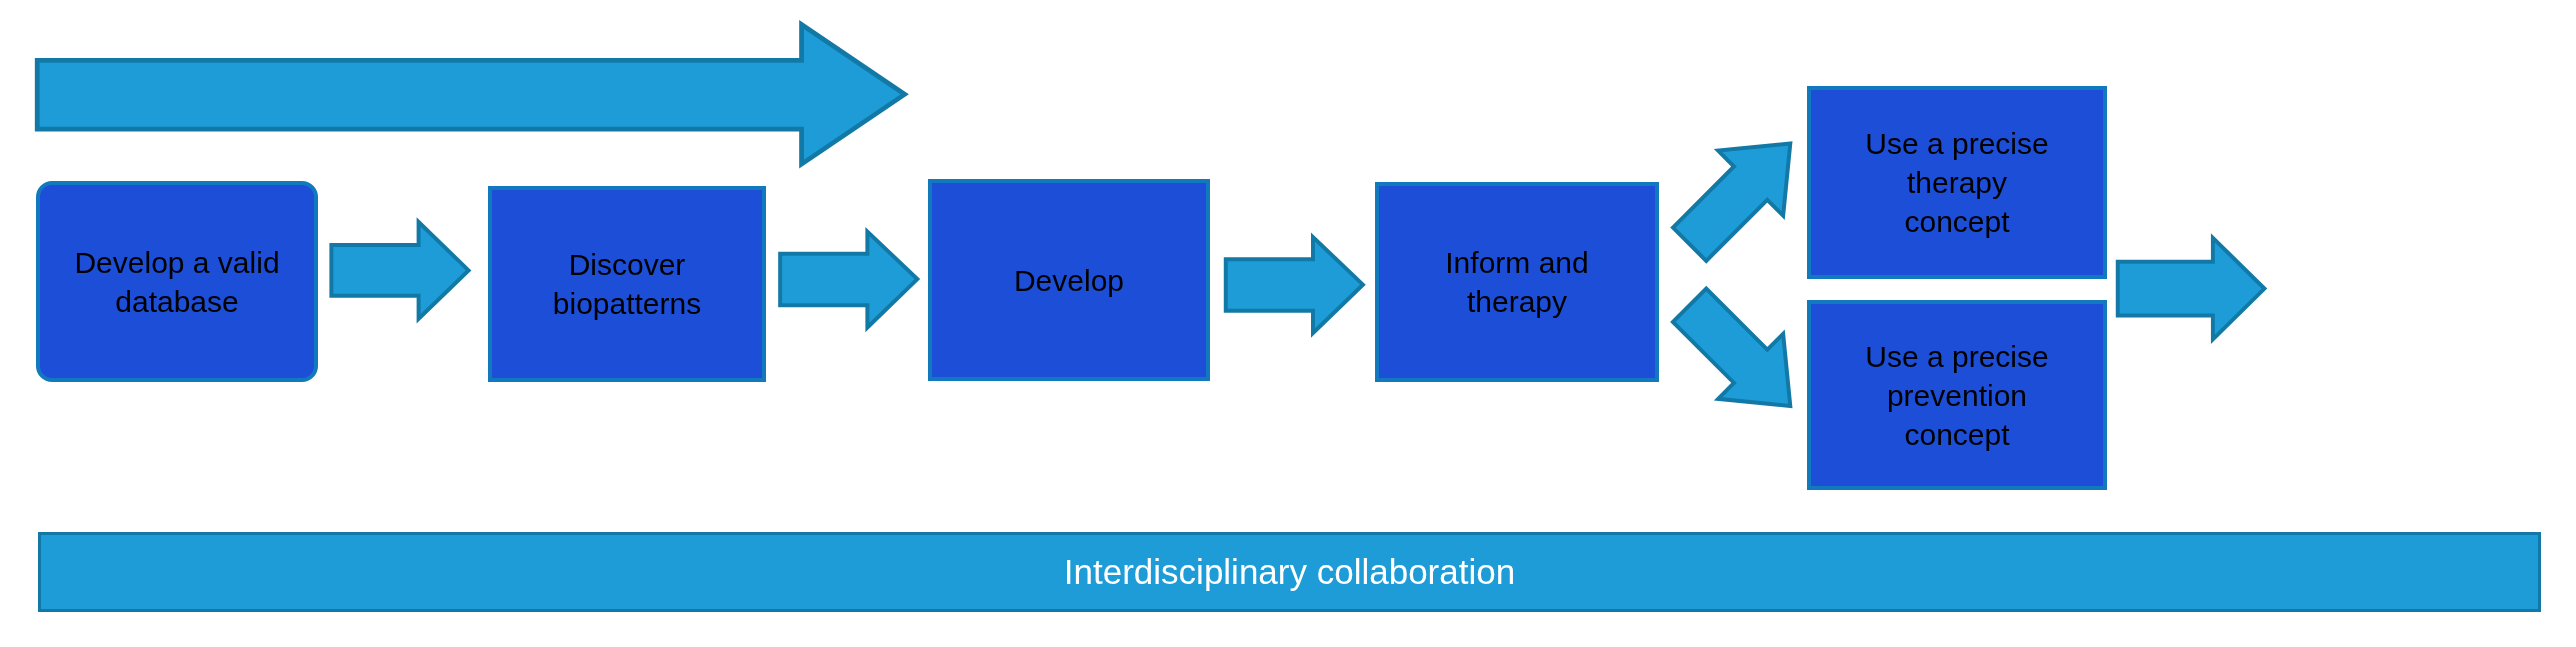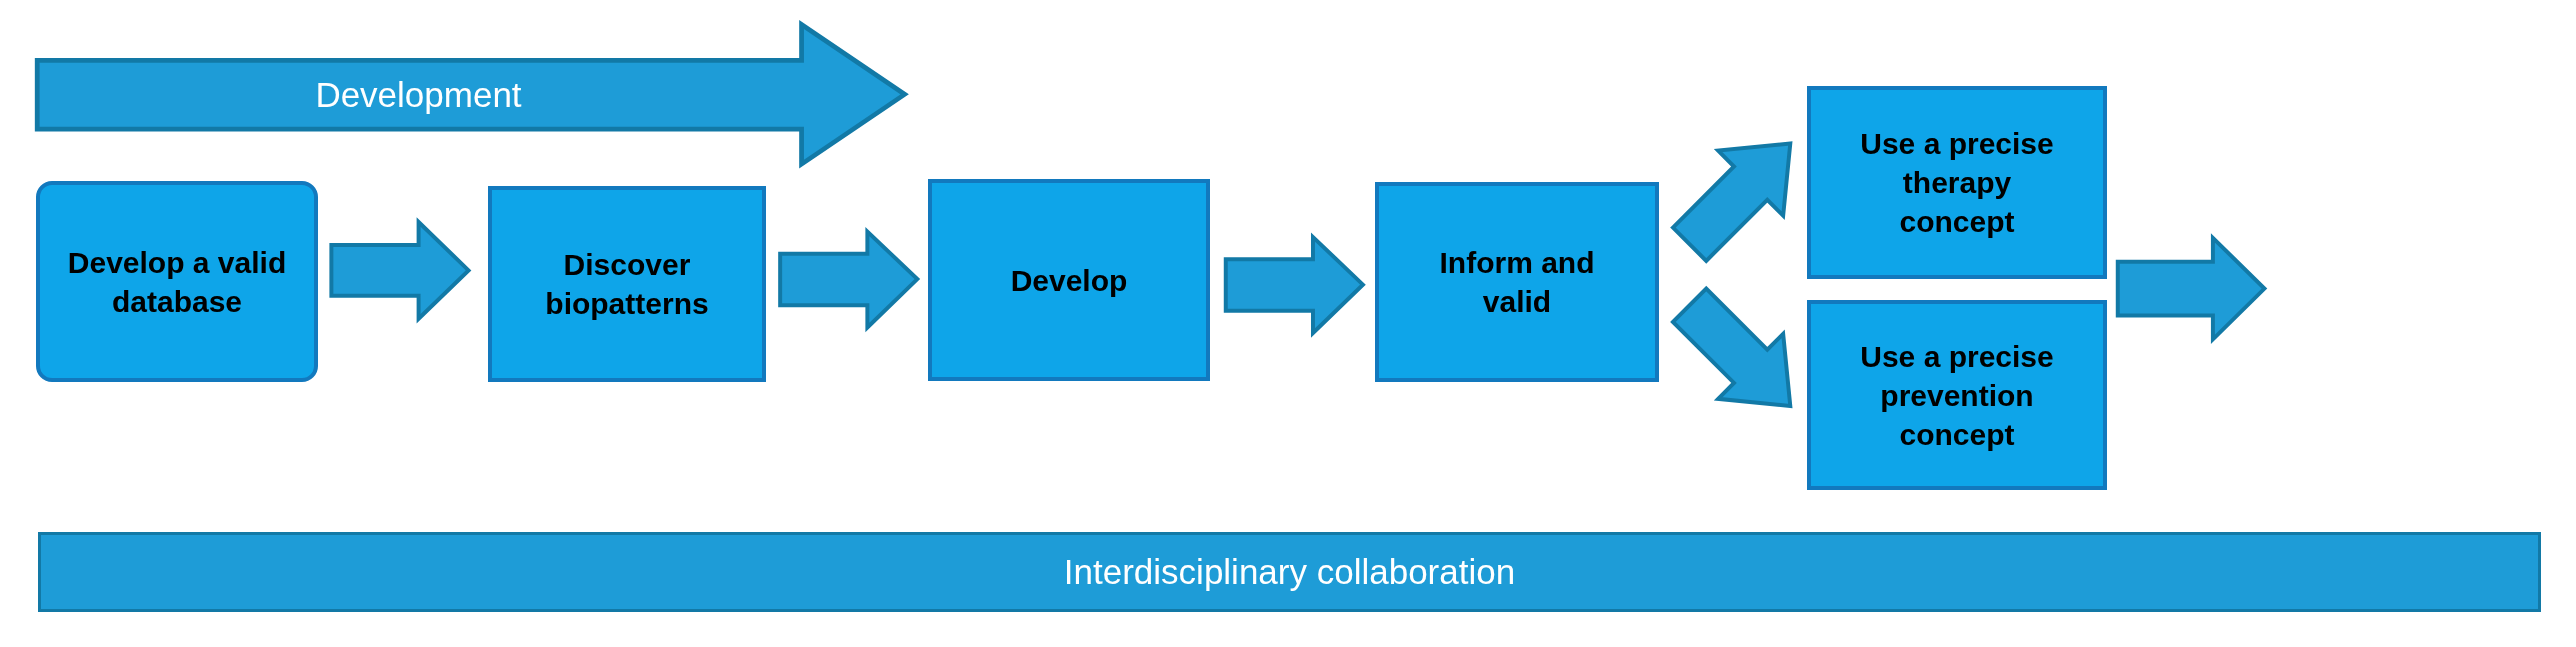--- a/index.html
+++ b/index.html
@@ -13,33 +13,32 @@
   #canvas {
     position: relative;
     width: 2576px;
     height: 647px;
     background: #ffffff;
     overflow: hidden;
   }
   .node-box {
     position: absolute;
     box-sizing: border-box;
-    background: #0ea5e9;
+    background: #1d4ed8;
     border: 4px solid #1279BE;
     display: flex;
     align-items: center;
     justify-content: center;
     text-align: center;
     color: #000000;
     font-size: 30px;
     line-height: 1.30;
     font-family: "Liberation Sans", sans-serif;
     padding: 3.2px 8px;
     white-space: pre-line;
-    font-weight: bold;
   }
   .banner {
     position: absolute;
     box-sizing: border-box;
     background: #1E9CD7;
     border: 3.2px solid #1279A6;
     display: flex;
     align-items: center;
     justify-content: center;
     color: #ffffff;
@@ -77,32 +76,31 @@
 
     <polygon points="1545,327 1655,327 1655,299 1718,359 1655,420 1655,392 1545,392" fill="#1E9CD7" stroke="#1279A6" stroke-width="5" stroke-linejoin="miter"></polygon>
 
     <polygon points="2109,287 2186,210 2166,190 2257,181 2248,272 2228,252 2151,329" fill="#1E9CD7" stroke="#1279A6" stroke-width="5" stroke-linejoin="miter"></polygon>
 
     <polygon points="2109,406 2151,364 2228,441 2248,421 2257,512 2166,503 2186,483" fill="#1E9CD7" stroke="#1279A6" stroke-width="5" stroke-linejoin="miter"></polygon>
 
     <polygon points="2670,330 2790,330 2790,300 2855,364 2790,428 2790,398 2670,398" fill="#1E9CD7" stroke="#1279A6" stroke-width="5" stroke-linejoin="miter"></polygon>
   </svg>
 
-  <div class="dev-arrow-label" style="left:36px; top:60px; width:765px; height:69px; display:flex; align-items:center; justify-content:center;">Development</div>
 
   <div class="node-box" style="left:36px; top:181px; width:282px; height:201px;border-radius:16px;">Develop a valid
 database</div>
 
   <div class="node-box" style="left:488px; top:186px; width:278px; height:196px;">Discover
 biopatterns</div>
 
   <div class="node-box" style="left:928px; top:179px; width:282px; height:202px;">Develop</div>
 
   <div class="node-box" style="left:1375px; top:182px; width:284px; height:200px;">Inform and
-valid</div>
+therapy</div>
 
   <div class="node-box" style="left:1807px; top:86px; width:300px; height:193px;">Use a precise
 therapy
 concept</div>
 
   <div class="node-box" style="left:1807px; top:300px; width:300px; height:190px;">Use a precise
 prevention
 concept</div>
 
 

